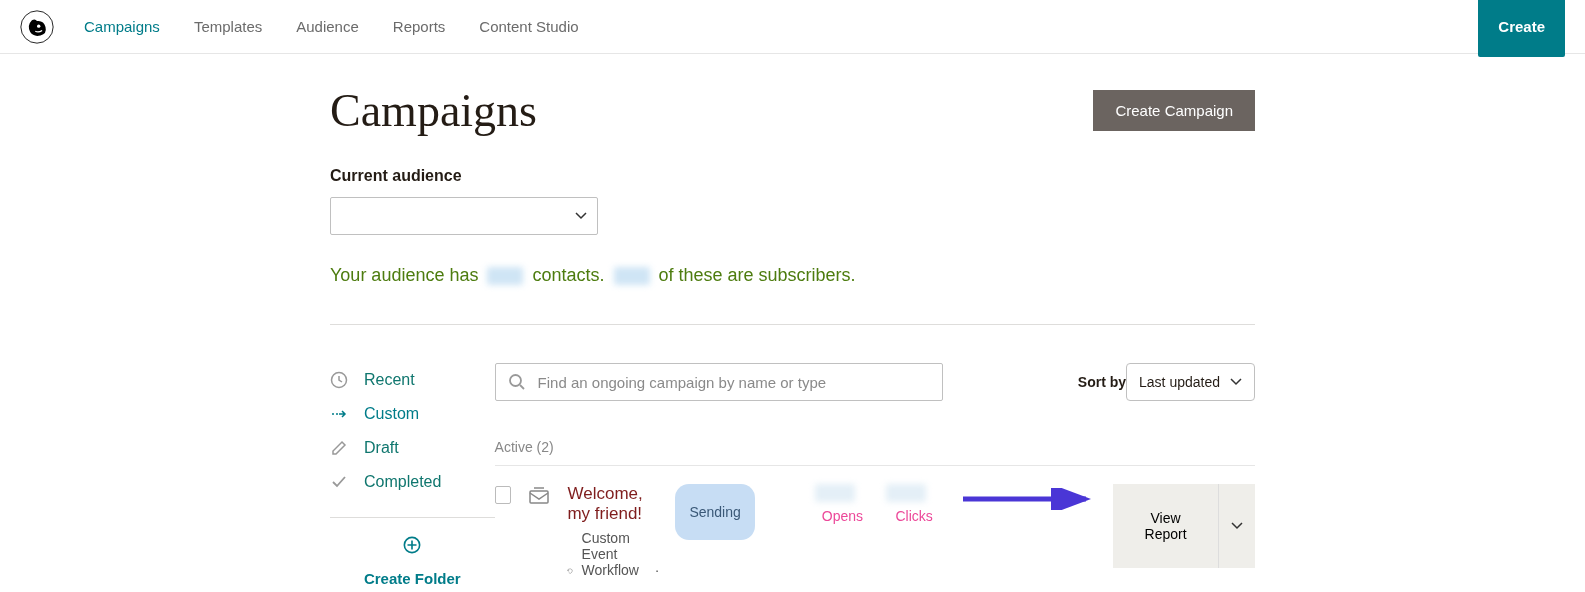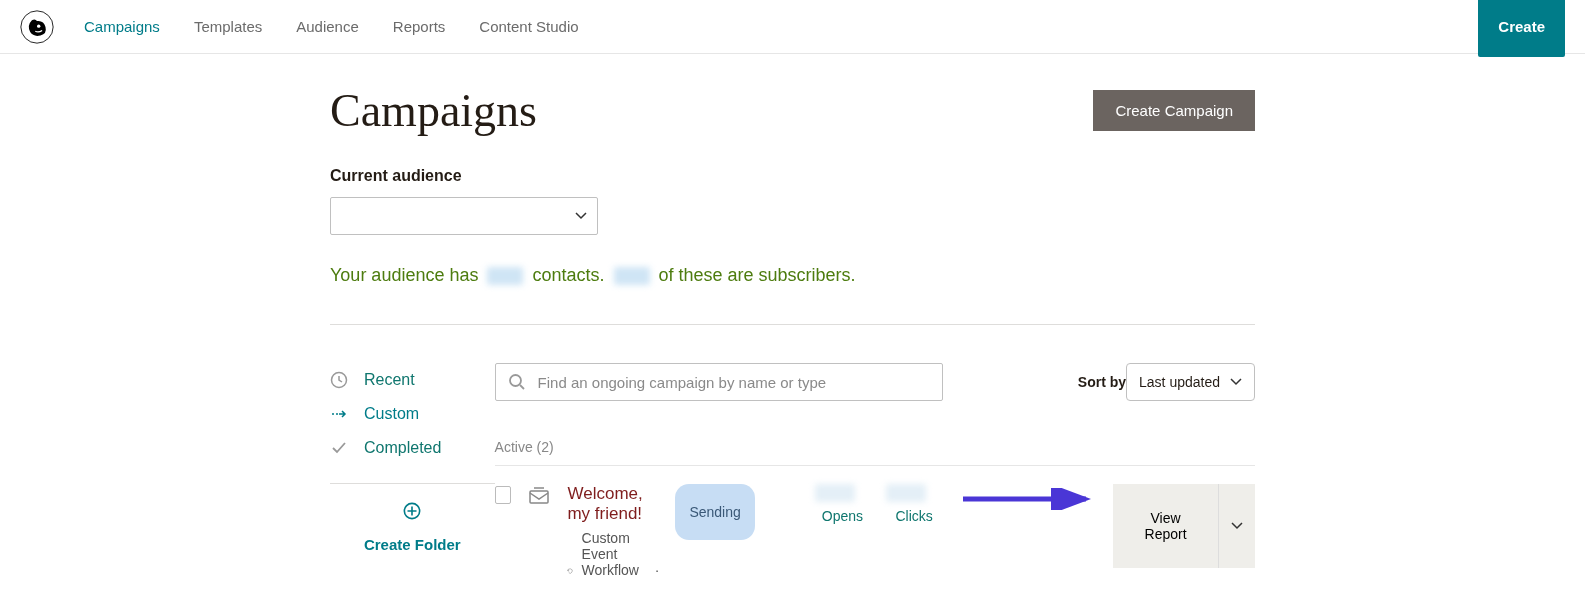--- a/index.html
+++ b/index.html
@@ -42,21 +42,21 @@
     .sort-select { height: 38px; border: 1px solid #c0c0c0; border-radius: 4px; padding: 0 12px; display: flex; align-items: center; gap: 10px; font-size: 14px; cursor: pointer; }
     
     .active-count { color: #888; font-size: 14px; margin-bottom: 10px; margin-top: 38px; }
     .campaign-row { border-top: 1px solid #e6e6e6; padding: 18px 0 0 0; display: flex; align-items: flex-start; gap: 16px; position: relative; }
     .checkbox { width: 18px; height: 18px; border: 1px solid #bbb; border-radius: 2px; margin-top: 2px; cursor: pointer; }
     .campaign-icon { width: 24px; height: 24px; margin-top: 0; }
     .campaign-info { flex: 1; }
     .campaign-title { color: #7f1d1d; font-size: 17px; font-weight: 500; margin-bottom: 6px; cursor: pointer; display:inline-block; }
     .campaign-meta { display: flex; align-items: flex-end; gap: 8px; color: #555; font-size: 14px; margin-bottom: 40px; }
     .status-badge { background: #c7ddf4; color: #3a5877; padding: 20px 14px; border-radius: 14px; font-size: 14px; }
-    .stat { text-align: center; color: #0f766e; font-size: 14px; width: 60px; }
+    .stat { text-align: center; color: #ec4899; font-size: 14px; width: 60px; }
     .stat-redact { width: 40px; height: 18px; display:block; margin-bottom:6px; filter: blur(3px); background:#e4eff7; border-radius:2px; }
     .view-report-group { display: flex; }
     .view-report-btn { background: #efeeea; border: none; padding: 26px 20px; font-size: 14px; font-weight: 500; cursor: pointer; }
     .view-report-drop { background: #efeeea; border: none; border-left: 1px solid #ddd; padding: 10px 12px; cursor: pointer; display:flex; align-items:center; }
     
     .arrow { position: absolute; pointer-events: none; }
   </style>
 </head>
 <body>
 
@@ -110,20 +110,28 @@
         <span>Recent</span>
       </div>
       <div class="sidebar-item active">
         <span class="sidebar-icon">
             <svg width="18" height="18" viewBox="0 0 18 18">
               <path d="M2 9 H9" stroke="#007c89" stroke-width="1.5" stroke-dasharray="2 2"></path>
               <path d="M9 9 H15 M12 6 L15 9 L12 12" stroke="#007c89" stroke-width="1.5" fill="none"></path>
             </svg>
           </span>
         <span>Custom</span>
+      </div>
+      <div class="sidebar-item">
+        <span class="sidebar-icon">
+            <svg width="18" height="18" viewBox="0 0 18 18">
+              <path d="M3 15 L3 12 L12 3 L15 6 L6 15 Z" stroke="#999" stroke-width="1.5" fill="none"></path>
+            </svg>
+          </span>
+        <span>Draft</span>
       </div>
       <div class="sidebar-item">
         <span class="sidebar-icon">
             <svg width="18" height="18" viewBox="0 0 18 18">
               <path d="M3 9 L7 13 L15 4" stroke="#999" stroke-width="1.8" fill="none"></path>
             </svg>
           </span>
         <span>Completed</span>
       </div>
       <div class="sidebar-divider"></div>

